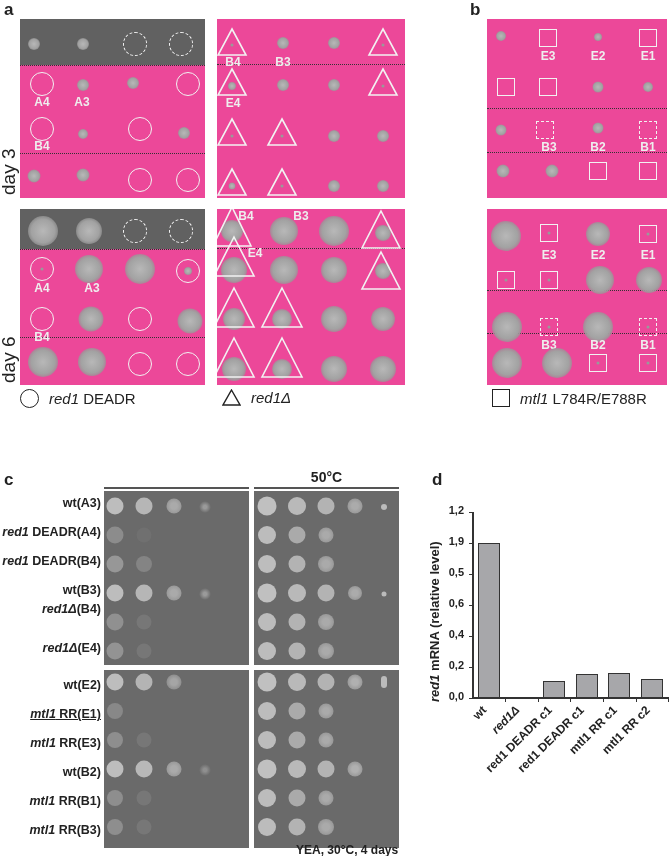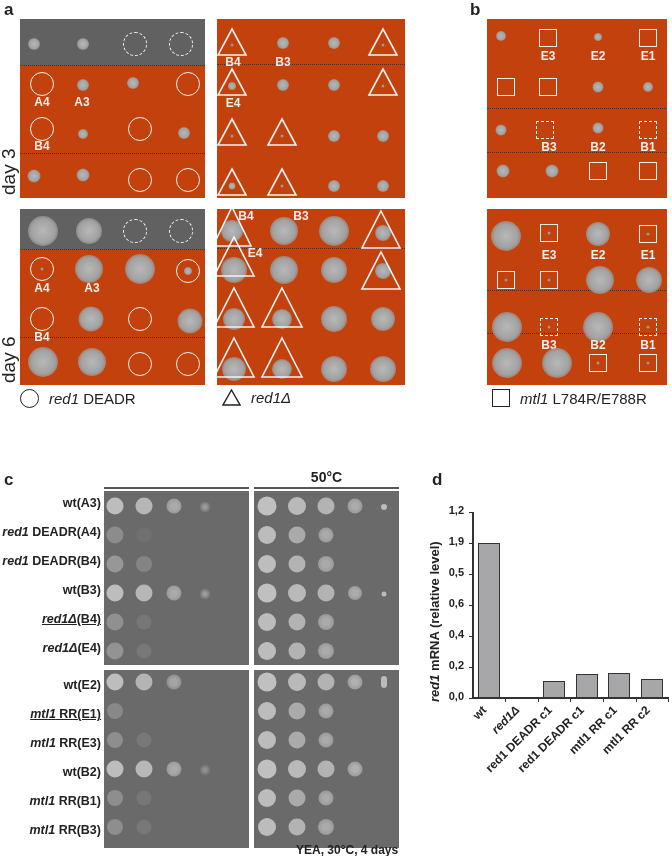--- a/index.html
+++ b/index.html
@@ -1,19 +1,19 @@
 <!DOCTYPE html>
 <html><head>
 <meta charset="utf-8">
 <style>
   html,body{margin:0;padding:0;background:#fff;}
   body{width:672px;height:856px;position:relative;overflow:hidden;font-family:"Liberation Sans",sans-serif;color:#222;}
   .abs{position:absolute;}
   .panel-letter{font-weight:bold;font-size:17px;}
-  .plate{background:#c2410c;overflow:hidden;}
+  .plate{background:#ec4899;overflow:hidden;}
   .plate .band{position:absolute;left:0;right:0;}
   .plate .dline{position:absolute;left:0;right:0;border-top:1px dotted #333;height:0;}
   .spot{position:absolute;border-radius:50%;background:radial-gradient(circle,#b8b8b8 0%,#a2a2a2 55%,rgba(140,140,140,0.6) 80%,rgba(120,120,120,0) 100%);transform:translate(-50%,-50%);}
   .tiny{position:absolute;border-radius:50%;background:#9a9a9a;width:3px;height:3px;transform:translate(-50%,-50%);}
   .circle-mark{position:absolute;border:1.6px solid #f2f2f2;border-radius:50%;transform:translate(-50%,-50%);box-sizing:border-box;}
   .circle-mark.dashed{border-style:dashed;}
   .square-mark{position:absolute;border:1.6px solid #f2f2f2;transform:translate(-50%,-50%);box-sizing:border-box;}
   .square-mark.dashed{border-style:dashed;}
   .lbl{position:absolute;color:#eee;font-weight:bold;font-size:12px;transform:translate(-50%,0);}
   .day-label{position:absolute;font-size:19px;transform:rotate(-90deg);transform-origin:left top;white-space:nowrap;}
@@ -256,21 +256,21 @@
 <div class="temp-head" style="left:104px;top:469px;width:145px;margin-top:20px;">23°C</div>
 <div class="temp-line" style="left:104px;top:487px;width:145px;"></div>
 <div class="temp-head" style="left:254px;top:469px;width:145px;">50°C</div>
 <div class="temp-line" style="left:254px;top:487px;width:145px;"></div>
 
 <div class="abs" style="left:0;top:490px;width:101px;height:180px;">
   <div class="c-row-label" style="top:6px;"><i></i><span>wt(A3)</span></div>
   <div class="c-row-label" style="top:35px;"><i>red1</i><span> DEADR(A4)</span></div>
   <div class="c-row-label" style="top:64px;"><i>red1</i><span> DEADR(B4)</span></div>
   <div class="c-row-label" style="top:93px;"><i></i><span>wt(B3)</span></div>
-  <div class="c-row-label" style="top:122px;text-decoration:underline;"><i>red1Δ</i><span>(B4)</span></div>
+  <div class="c-row-label" style="top:112px;"><i>red1Δ</i><span>(B4)</span></div>
   <div class="c-row-label" style="top:151px;"><i>red1Δ</i><span>(E4)</span></div>
 </div>
 
 <div class="abs" style="left:0;top:673px;width:101px;height:180px;">
   <div class="c-row-label" style="top:5px;"><i></i><span>wt(E2)</span></div>
   <div class="c-row-label" style="top:34px;text-decoration:underline;"><i>mtl1</i><span> RR(E1)</span></div>
   <div class="c-row-label" style="top:63px;"><i>mtl1</i><span> RR(E3)</span></div>
   <div class="c-row-label" style="top:92px;"><i></i><span>wt(B2)</span></div>
   <div class="c-row-label" style="top:121px;"><i>mtl1</i><span> RR(B1)</span></div>
   <div class="c-row-label" style="top:150px;"><i>mtl1</i><span> RR(B3)</span></div>

